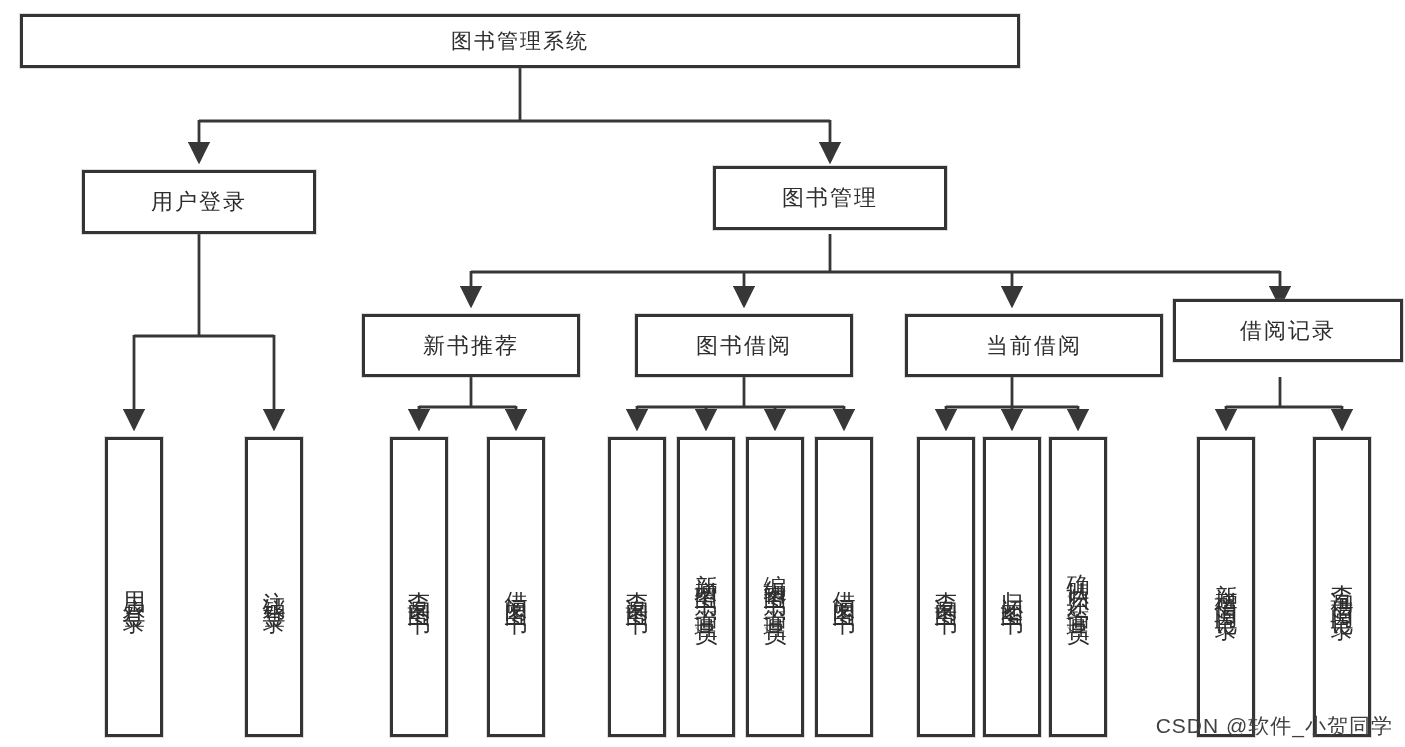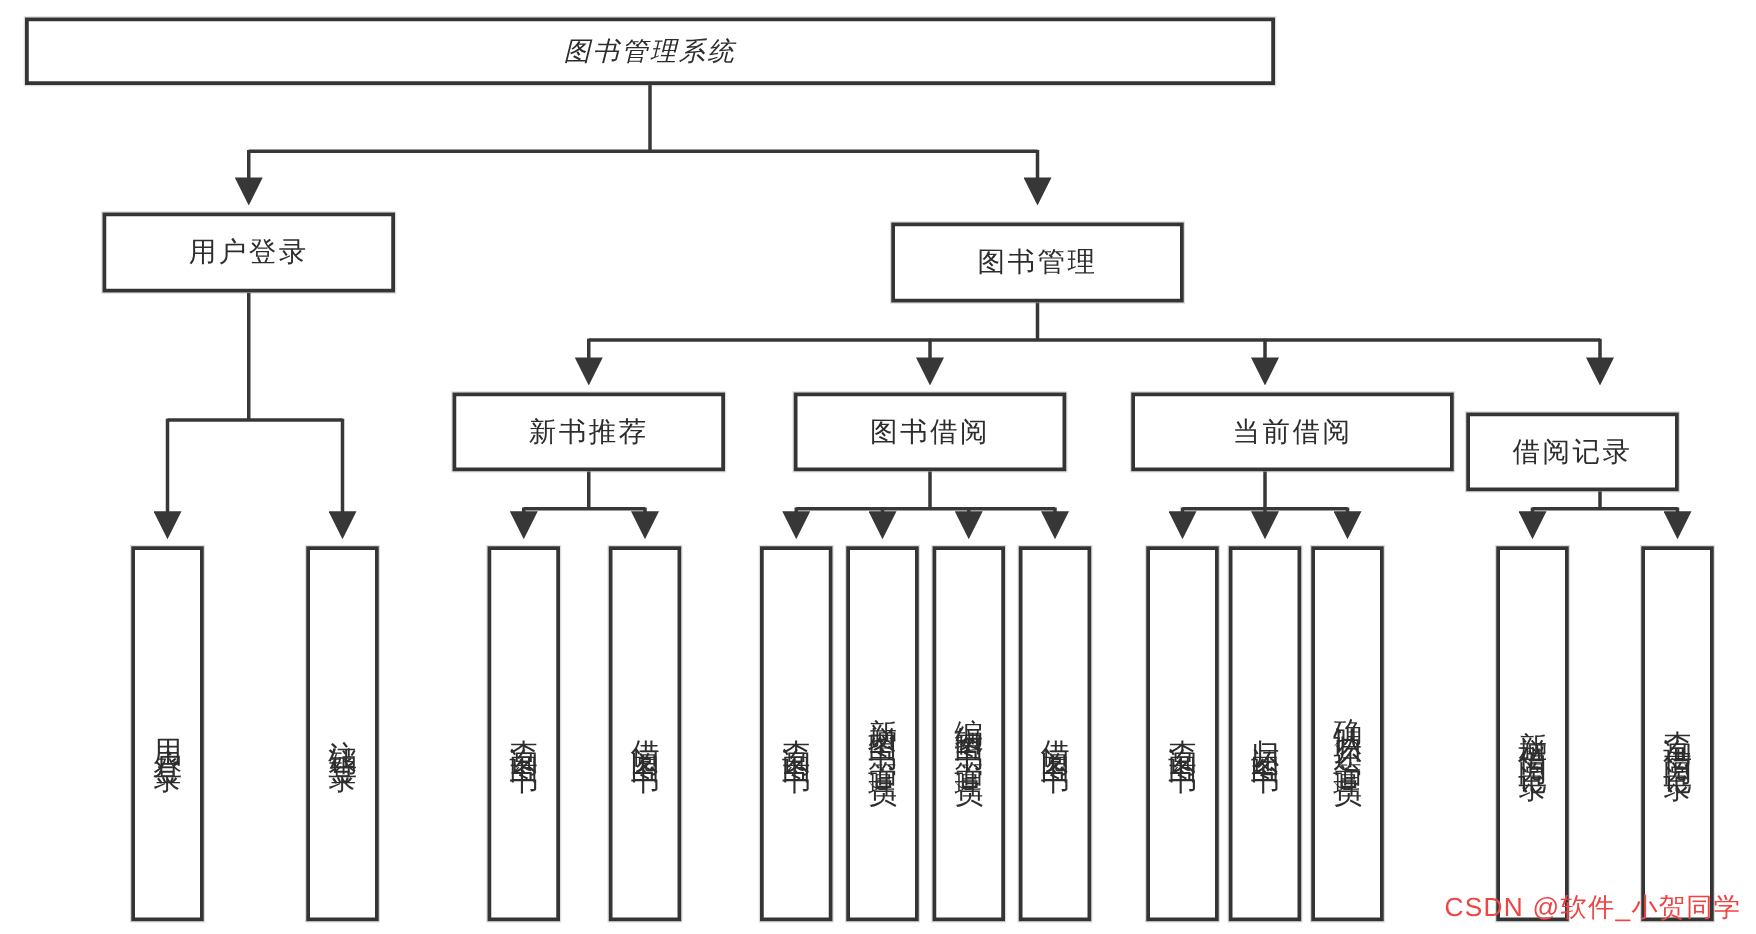--- a/index.html
+++ b/index.html
@@ -34,37 +34,36 @@
     box-shadow: 0 0 0 1px rgba(120,120,120,0.25);
   }
   .node.h {
     font-size: 22px;
     letter-spacing: 2px;
     white-space: nowrap;
   }
   .node.root {
     font-size: 21px;
     letter-spacing: 2px;
-    font-style: italic;
   }
   .node.v {
     writing-mode: vertical-rl;
     text-orientation: mixed;
     font-size: 23px;
     letter-spacing: 7px;
     line-height: 1;
   }
   .watermark {
     position: absolute;
     right: 12px;
     top: 712px;
     z-index: 3;
     font-size: 21px;
     letter-spacing: 1px;
-    color: #ef4444;
+    color: #404040;
     white-space: nowrap;
   }
 </style>
 </head>
 <body>
 
 <div class="canvas">
 
   <svg class="connectors" width="1405" height="747" viewBox="0 0 1405 747">
     <defs>
@@ -112,26 +111,26 @@
       <path d="M1280,377 V407"></path>
       <path d="M1226,407 H1342"></path>
       <path d="M1226,406 V428" marker-end="url(#arrow)"></path>
       <path d="M1342,406 V428" marker-end="url(#arrow)"></path>
     </g>
   </svg>
 
   <div class="node h root" style="left:20px; top:14px; width:1000px; height:54px">图书管理系统</div>
 
   <div class="node h" style="left:82px; top:170px; width:234px; height:64px">用户登录</div>
-  <div class="node h" style="left:713px; top:178px; width:234px; height:64px">图书管理</div>
+  <div class="node h" style="left:713px; top:166px; width:234px; height:64px">图书管理</div>
 
   <div class="node h" style="left:635px; top:314px; width:218px; height:63px">图书借阅</div>
   <div class="node h" style="left:362px; top:314px; width:218px; height:63px">新书推荐</div>
   <div class="node h" style="left:905px; top:314px; width:258px; height:63px">当前借阅</div>
-  <div class="node h" style="left:1173px; top:330px; width:170px; height:63px">借阅记录</div>
+  <div class="node h" style="left:1173px; top:299px; width:230px; height:63px">借阅记录</div>
 
   <div class="node v" style="left:105px; top:437px; width:58px; height:300px">用户登录</div>
   <div class="node v" style="left:245px; top:437px; width:58px; height:300px">注销登录</div>
 
   <div class="node v" style="left:390px; top:437px; width:58px; height:300px">查询图书</div>
   <div class="node v" style="left:487px; top:437px; width:58px; height:300px">借阅图书</div>
 
   <div class="node v" style="left:608px; top:437px; width:58px; height:300px">查询图书</div>
   <div class="node v" style="left:677px; top:437px; width:58px; height:300px">新增图书（管理员）</div>
   <div class="node v" style="left:746px; top:437px; width:58px; height:300px">编辑图书（管理员）</div>

